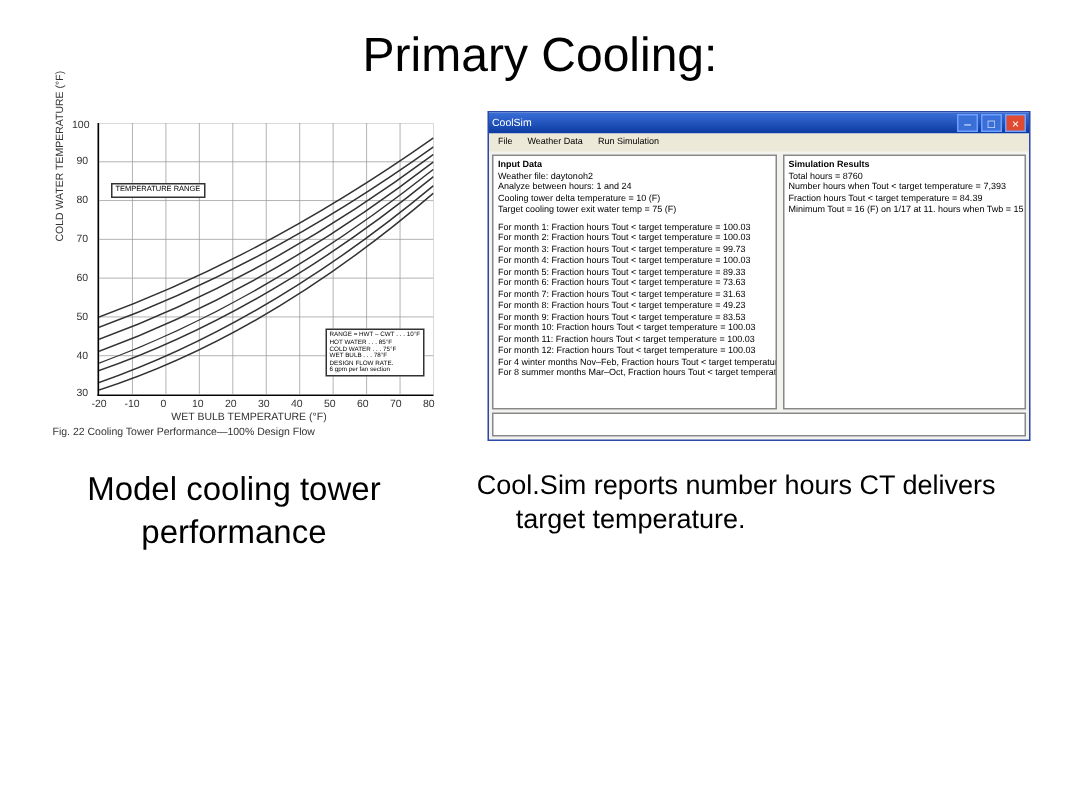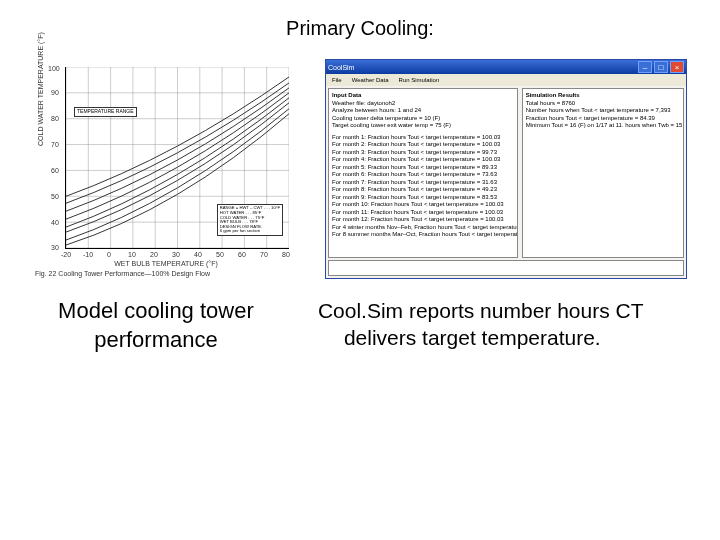--- a/index.html
+++ b/index.html
@@ -1,24 +1,24 @@
 <!DOCTYPE html>
 <html><head>
 <meta charset="utf-8">
 <style>
   body{margin:0;background:#fff;font-family:Arial,Helvetica,sans-serif;color:#000;width:720px;height:540px;overflow:hidden}
   .slide{padding:12px 30px}
-  .title{font-size:20px;text-align:center;line-height:1.25;margin:4px 0 18px}
+  .title{font-size:32px;text-align:center;line-height:1.25;margin:4px 0 18px}
   .row{display:flex;gap:28px;align-items:flex-start;justify-content:center;margin-bottom:20px}
   .fig-left,.fig-right{height:218px;border:0}
   .fig-left{width:262px}
   .fig-right{width:360px}
   .cap-row{display:flex;gap:28px}
   .cap-left{width:262px;text-align:center;font-size:22px;line-height:1.3}
-  .cap-right{width:360px;font-size:21px;line-height:1.3;padding-left:34px;text-indent:-26px}
+  .cap-right{width:360px;font-size:18px;line-height:1.3;padding-left:34px;text-indent:-26px}
   
   .chart{position:relative;width:100%;height:100%}
   .axes{position:absolute;left:30px;top:8px;right:8px;bottom:28px;border-left:1px solid #000;border-bottom:1px solid #000}
   .grid line{stroke:#999;stroke-width:.5}
   .curves path{stroke:#333;stroke-width:1;fill:none}
   .box{position:absolute;background:#fff;border:1px solid #333;font-size:5px;padding:1px 2px;line-height:1.1}
   .tick{position:absolute;font-size:7px;color:#333}
   .xlab,.ylab,.figcap{position:absolute;font-size:7px;color:#333}
   .ylab{left:2px;top:50%;transform:rotate(-90deg) translate(22px,0);transform-origin:left top;white-space:nowrap}
   .xlab{left:50%;bottom:10px;transform:translateX(-50%);white-space:nowrap}

